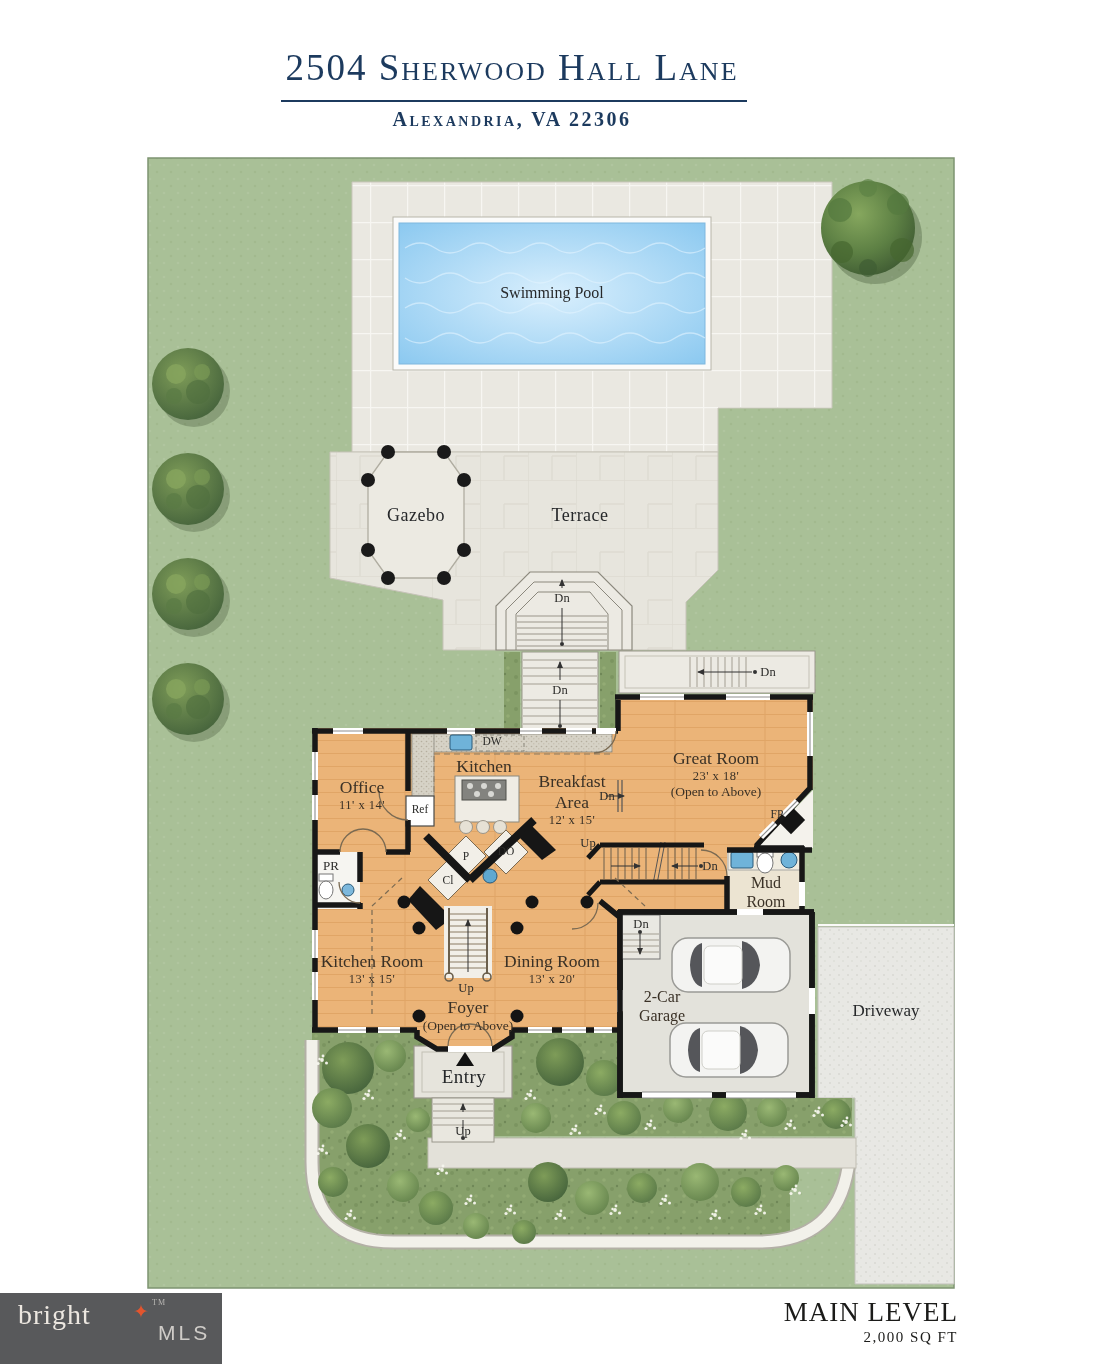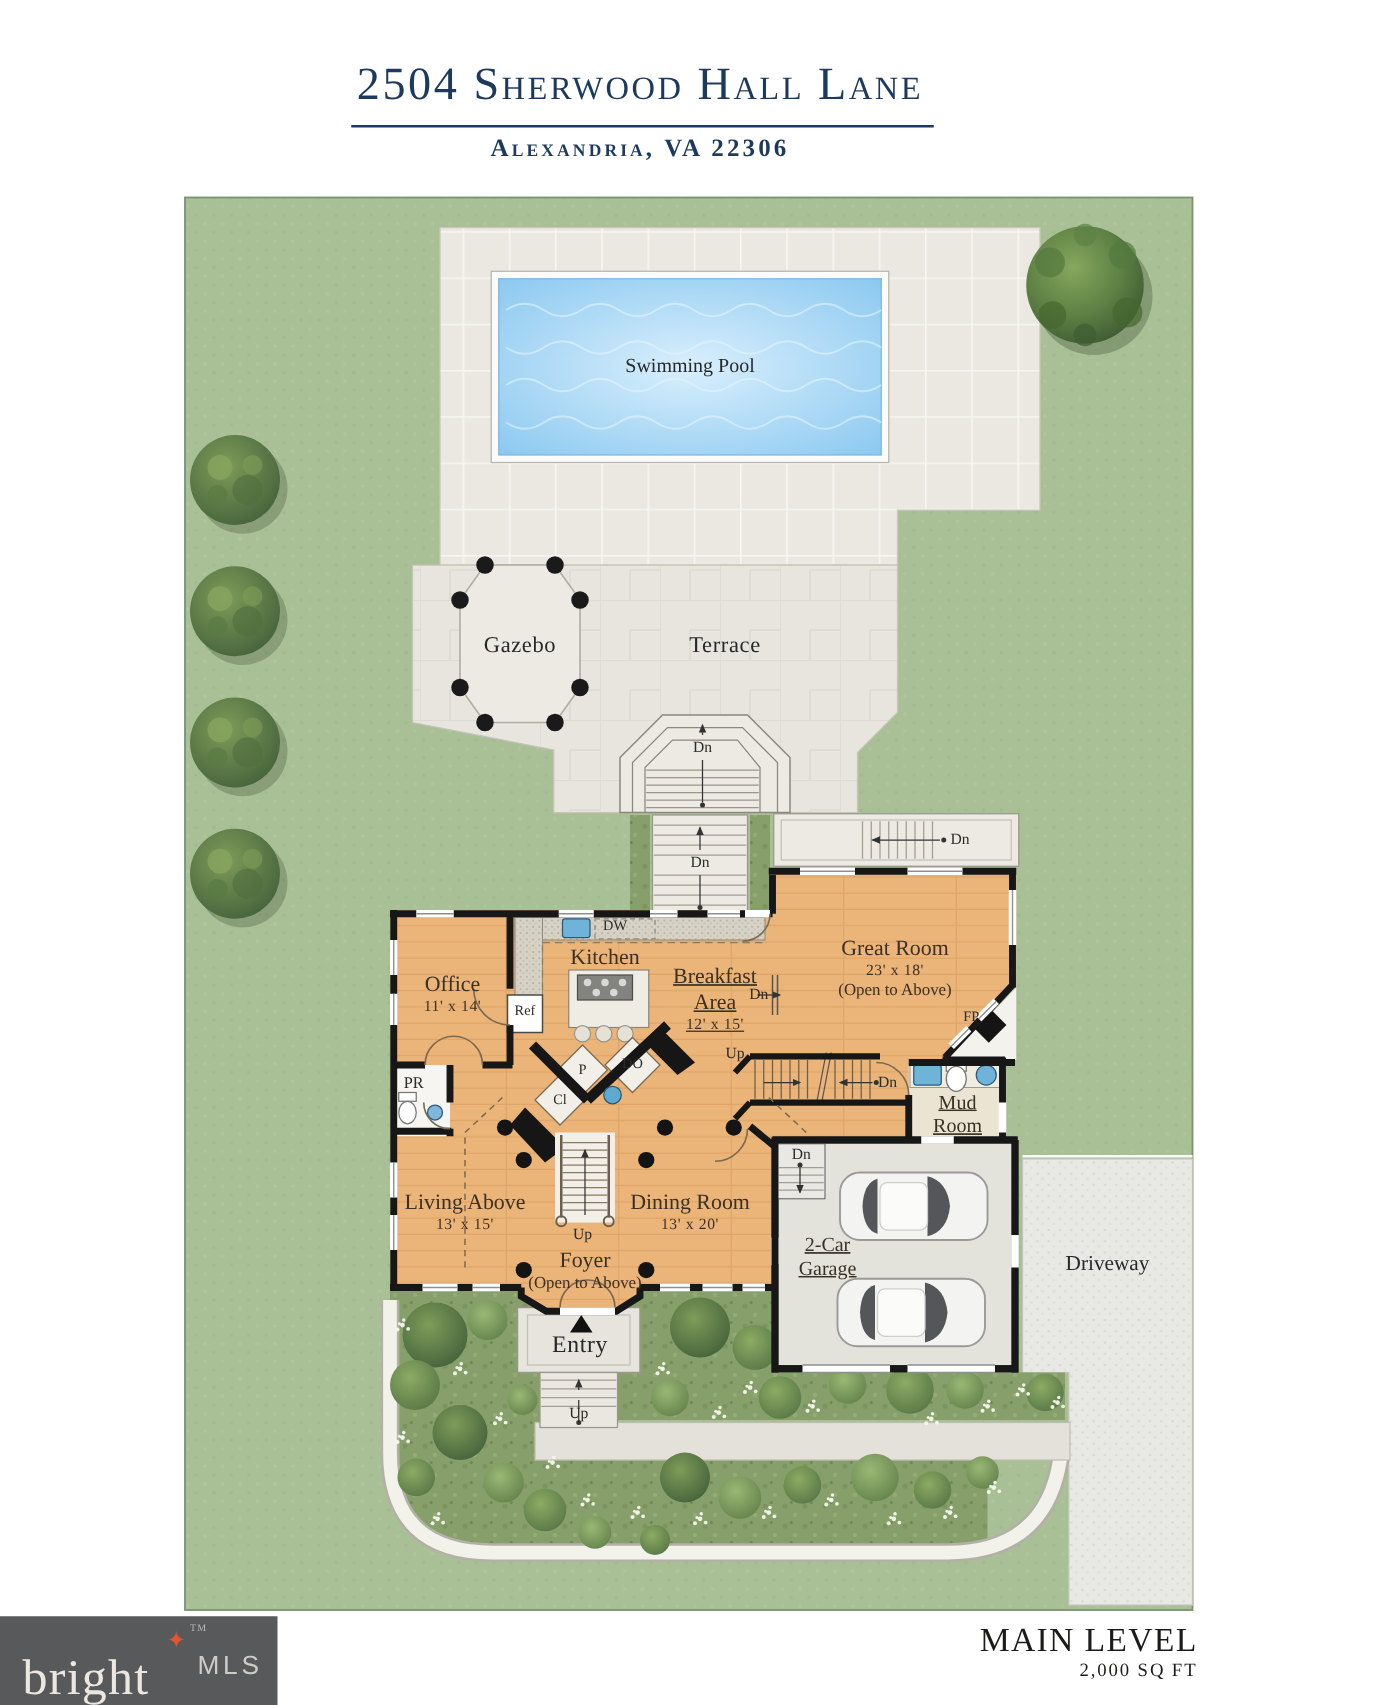--- a/index.html
+++ b/index.html
@@ -12,29 +12,29 @@
   .hdr .sub{position:absolute;left:0;top:108px;width:100%;font-size:20px;font-weight:bold;
             font-variant:small-caps;letter-spacing:2.5px;color:#1c3a5e;}
   .plan{position:absolute;left:0;top:0;width:1104px;height:1261px;}
   .plan svg{position:absolute;left:0;top:0;}
   .lbl{position:absolute;transform:translate(-50%,-50%);text-align:center;white-space:nowrap;
        color:#3a3126;line-height:1.2;}
   .site{color:#26282a;}
   .s16{font-size:16px;} .s18{font-size:18px;letter-spacing:.5px;} .s17{font-size:17px;}
   .s19{font-size:19px;letter-spacing:.5px;}
   .rname{font-size:17.5px;} .rdims{font-size:12.5px;letter-spacing:.5px;text-align:center;} .rnote{font-size:13.5px;}
-  .wrap{white-space:normal;text-decoration:underline;}
+  .wrap{white-space:normal;}
   .dn{font-size:12.5px;color:#2c2c2a;}
   .sm{font-size:11.5px;color:#2c2c2a;}
   .footer-level{position:absolute;right:146px;top:1297px;text-align:right;color:#1b1b19;}
   .footer-level .lvl{font-size:27px;letter-spacing:1px;text-align:center;}
   .footer-level .sqft{font-size:15px;letter-spacing:1.5px;margin-top:1px;}
   .logo{position:absolute;left:0;top:1293px;width:222px;height:71px;background:#58595b;}
-  .logo .word{position:absolute;left:18px;top:6px;font-size:40px;color:#ece7e0;
-              font-family:"Liberation Serif",serif;letter-spacing:1px;margin-top:19px;}
+  .logo .word{position:absolute;left:18px;top:6px;font-size:28px;color:#ece7e0;
+              font-family:"Liberation Serif",serif;letter-spacing:1px;}
   .logo .star{position:absolute;left:133px;top:7px;font-size:19px;color:#e2552e;}
   .logo .tm{position:absolute;left:152px;top:5px;font-size:8px;color:#b9b7b4;letter-spacing:1px;}
   .logo .mls{position:absolute;left:158px;top:28px;font-size:21px;color:#cfccc8;
              font-family:"Liberation Sans",sans-serif;letter-spacing:3px;}
 </style>
 </head>
 <body>
 
 <div class="page">
 
@@ -477,21 +477,21 @@
   </div>
   <div class="lbl" style="left:716px;top:774px">
     <div class="rname">Great Room</div>
     <div class="rdims">23' x 18'</div>
     <div class="rnote">(Open to Above)</div>
   </div>
   <div class="lbl wrap" style="left:766px;top:892px;width:64px">
     <div class="rname wrap" style="font-size:16px">Mud Room</div>
   </div>
   <div class="lbl" style="left:372px;top:969px">
-    <div class="rname">Living Above</div>
+    <div class="rname">Kitchen Room</div>
     <div class="rdims">13' x 15'</div>
   </div>
   <div class="lbl" style="left:552px;top:969px">
     <div class="rname">Dining Room</div>
     <div class="rdims">13' x 20'</div>
   </div>
   <div class="lbl" style="left:468px;top:1016px">
     <div class="rname">Foyer</div>
     <div class="rnote">(Open to Above)</div>
   </div>

